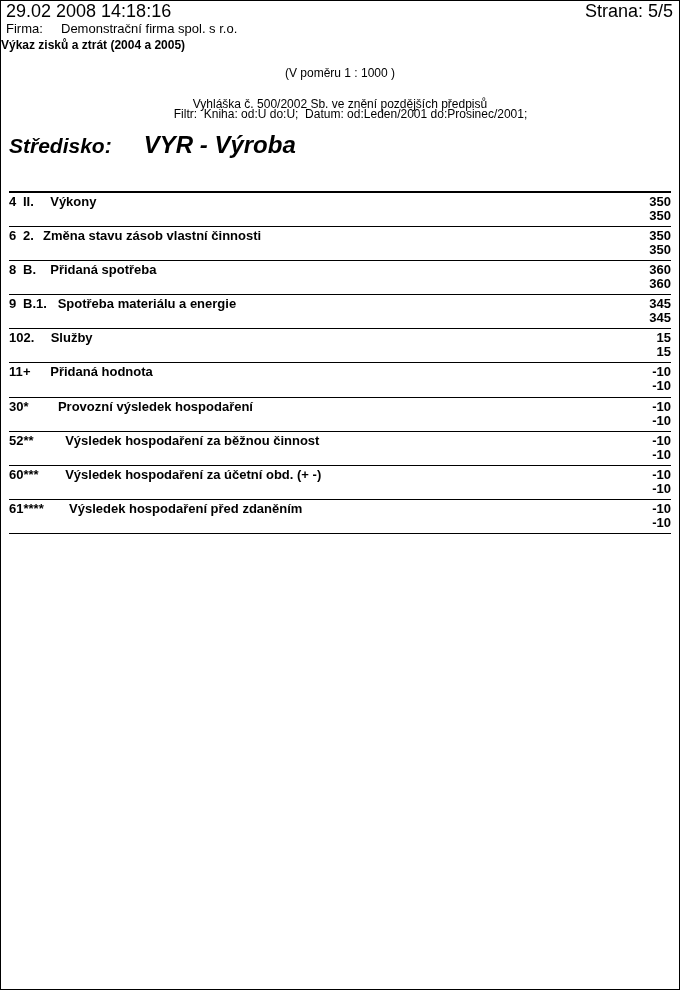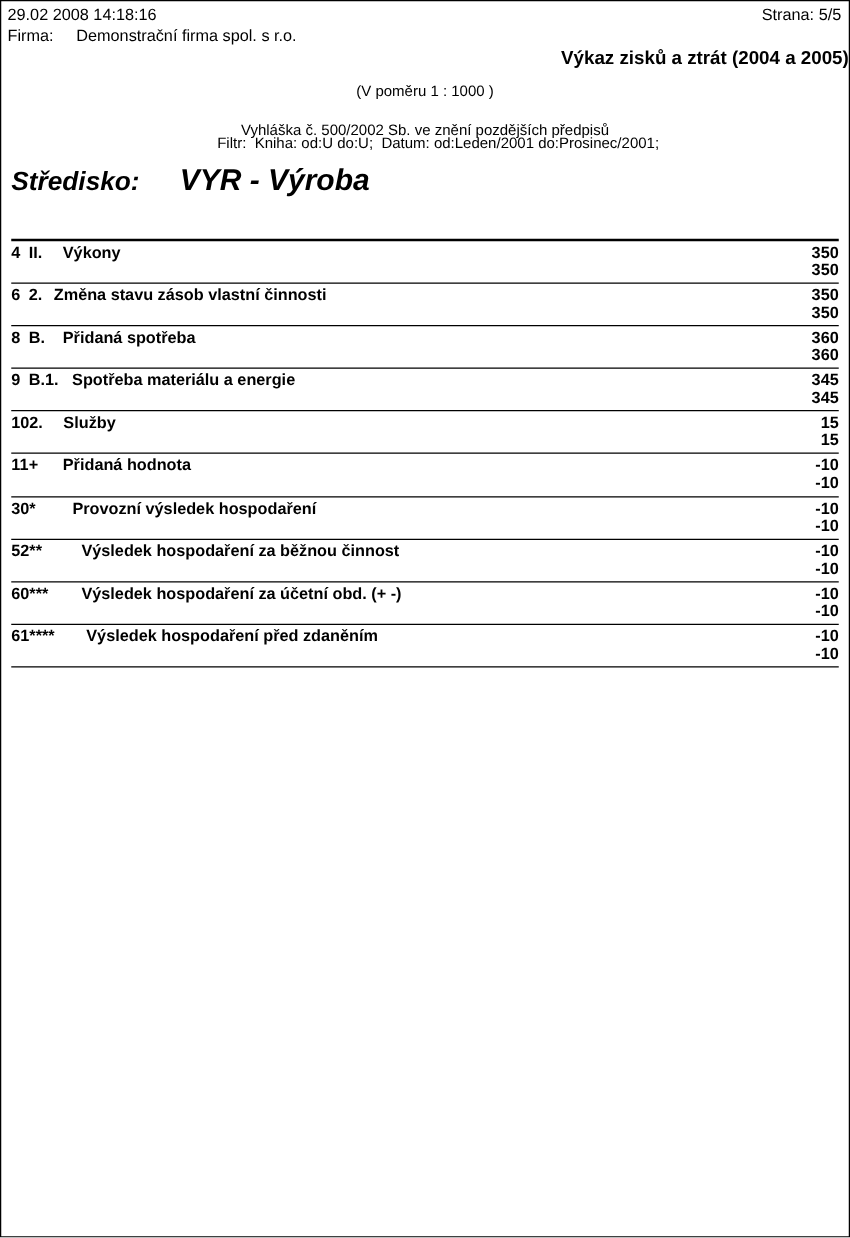--- a/index.html
+++ b/index.html
@@ -12,36 +12,36 @@
     background: #ffffff;
     color: #000000;
     font-family: "Liberation Sans", sans-serif;
     overflow: hidden;
   }
   .topline {
     position: absolute;
     top: 3px; left: 5px; right: 6px;
     display: flex;
     justify-content: space-between;
-    font-size: 13px;
+    font-size: 18px;
     line-height: 15px;
   }
   .firma {
     position: absolute;
     top: 20px; left: 5px;
     font-size: 13px;
     line-height: 15px;
     white-space: nowrap;
   }
   .company-label { display: inline-block; width: 55px; }
   .title {
     position: absolute;
     top: 37px; left: 0; right: 0;
-    text-align: right;
-    font-size: 15px;
+    text-align: left;
+    font-size: 12px;
     font-weight: bold;
   }
   .subline {
     position: absolute;
     left: 0; right: 0;
     text-align: center;
     font-size: 12px;
     line-height: 15px;
     white-space: pre;
   }

